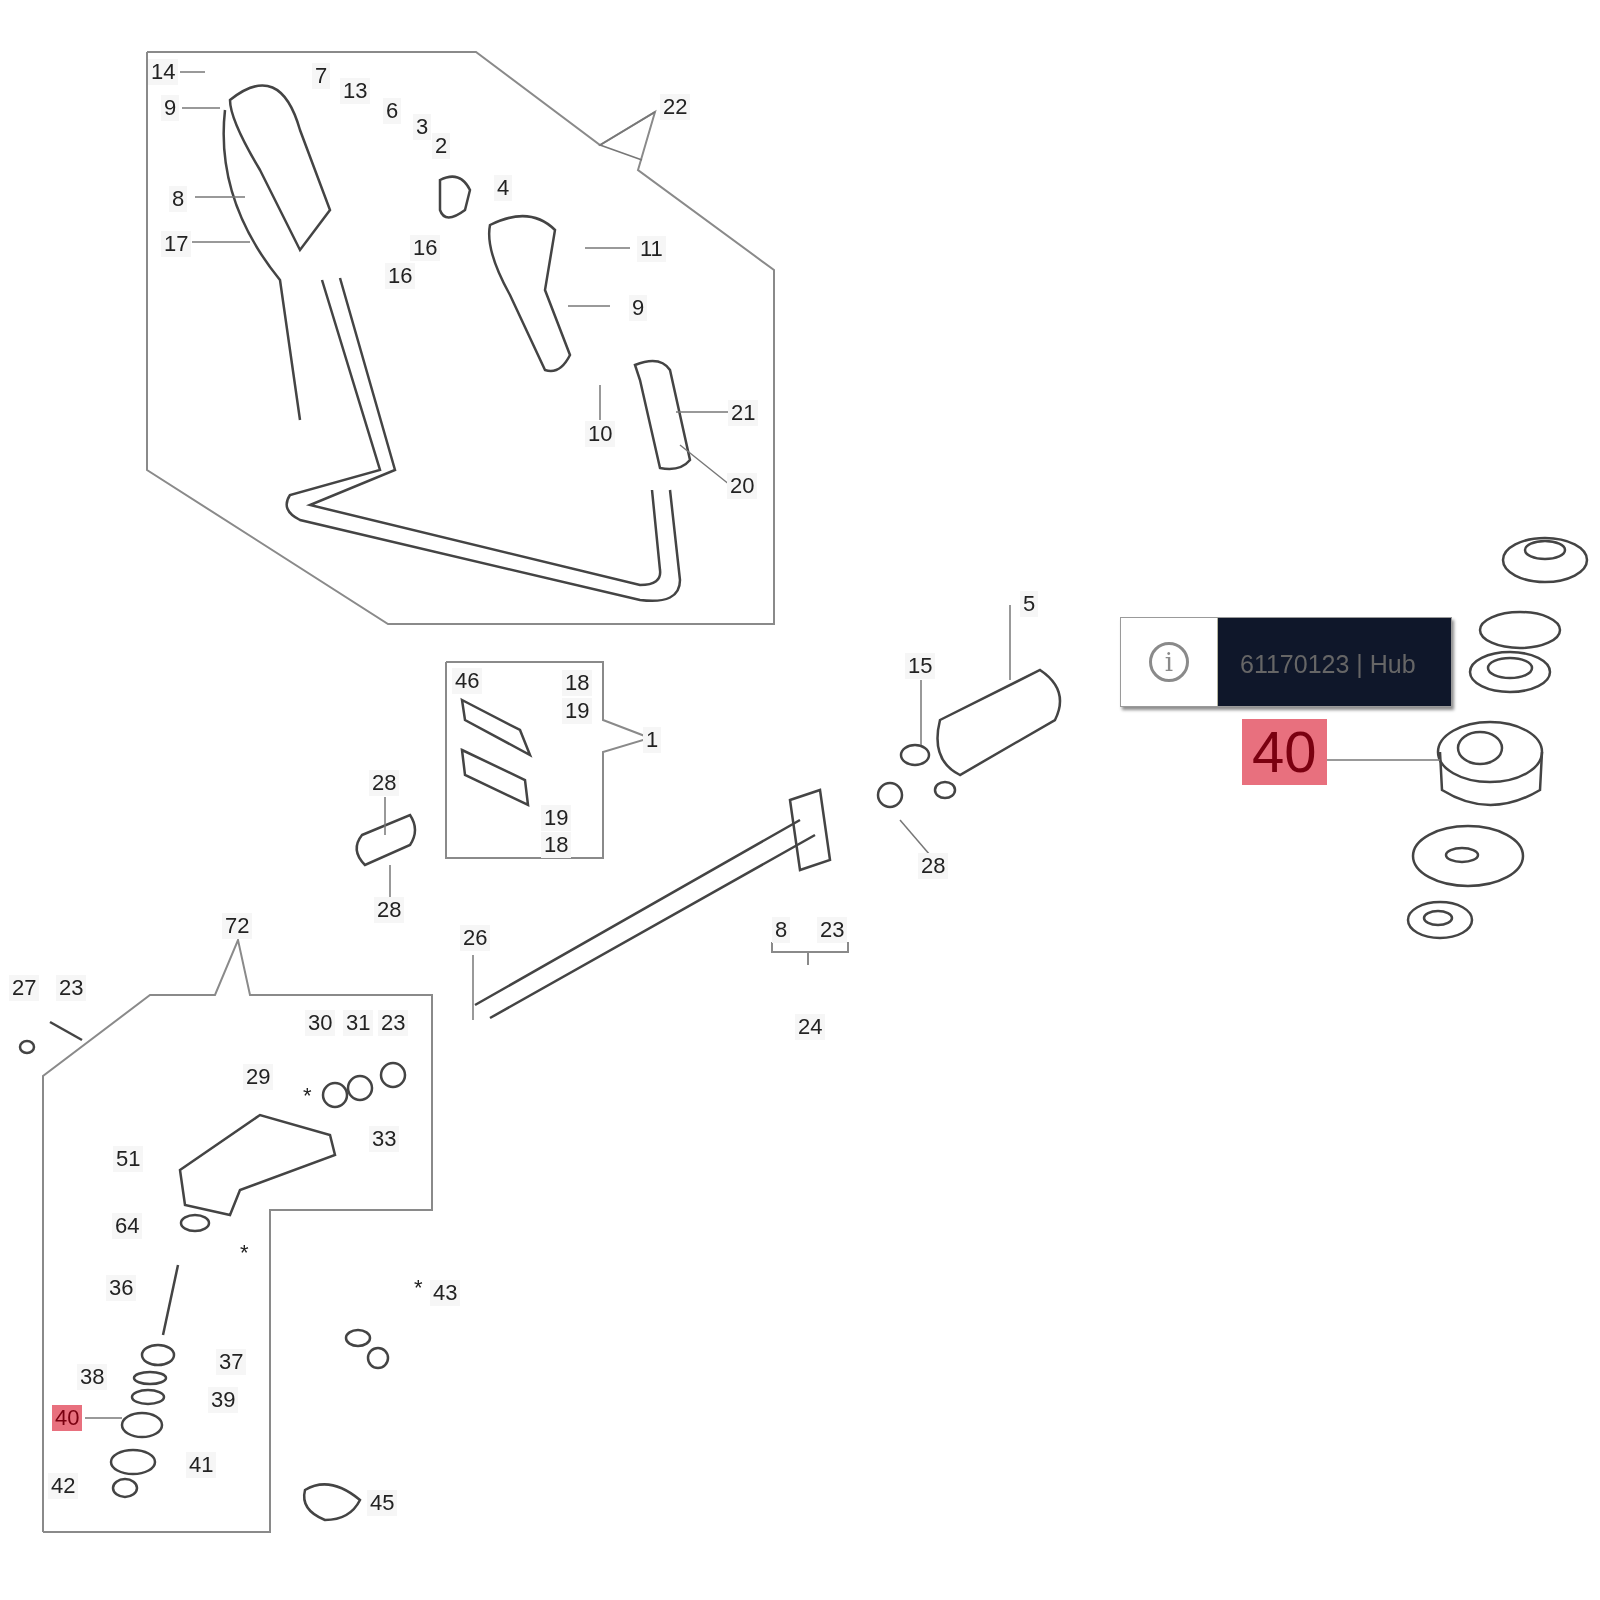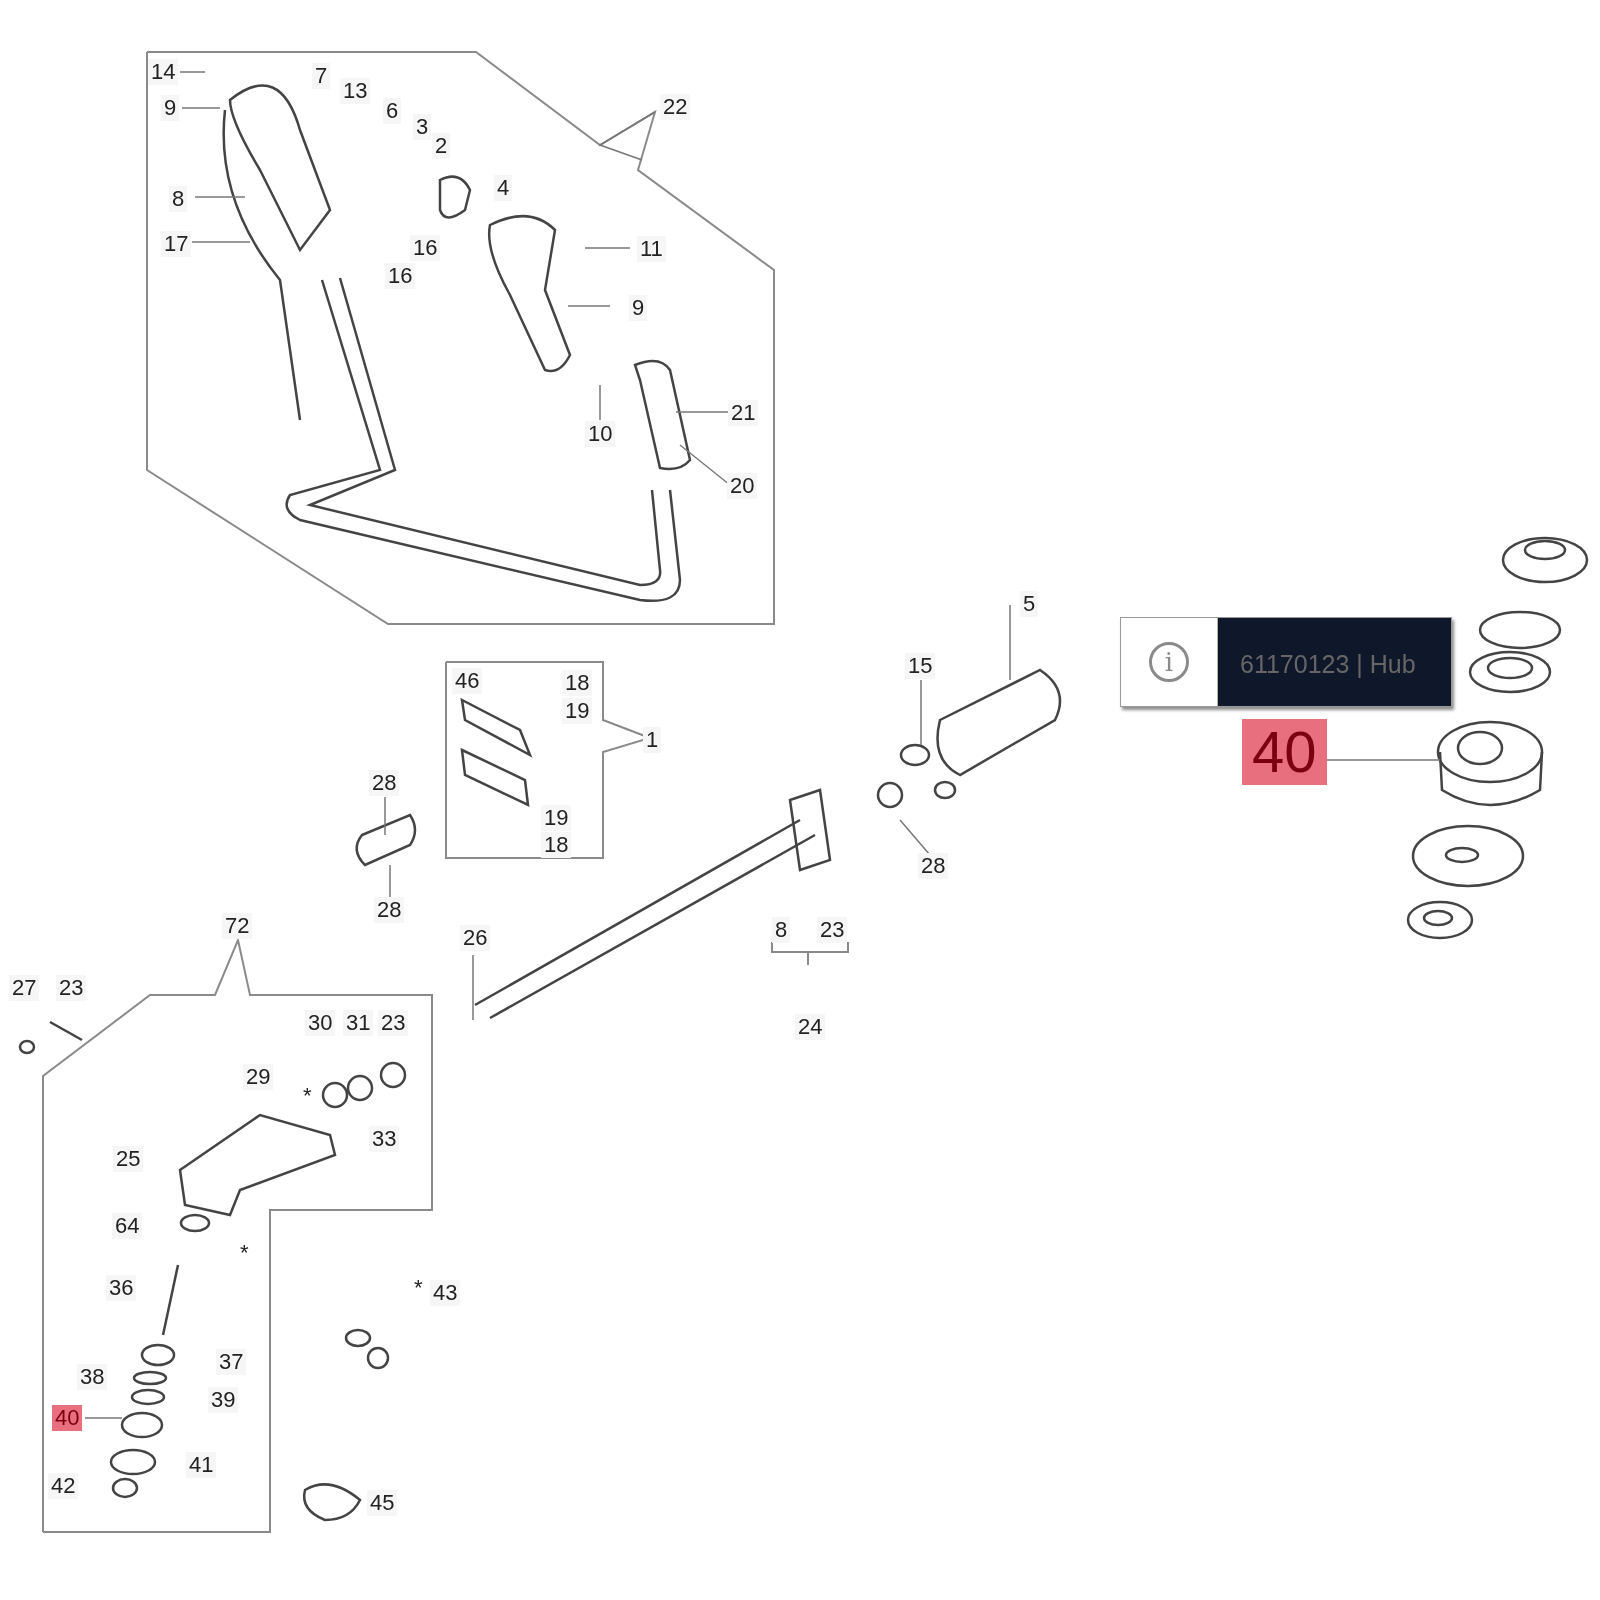--- a/index.html
+++ b/index.html
@@ -164,21 +164,21 @@
 
 <span class="lbl" style="left:222px;top:913px">72</span>
 <span class="lbl" style="left:9px;top:975px">27</span>
 <span class="lbl" style="left:56px;top:975px">23</span>
 <span class="lbl" style="left:243px;top:1064px">29</span>
 <span class="lbl" style="left:305px;top:1010px">30</span>
 <span class="lbl" style="left:343px;top:1010px">31</span>
 <span class="lbl" style="left:378px;top:1010px">23</span>
 <span class="lbl" style="left:300px;top:1083px;background:transparent">*</span>
 <span class="lbl" style="left:369px;top:1126px">33</span>
-<span class="lbl" style="left:113px;top:1146px">25</span>
+<span class="lbl" style="left:113px;top:1146px">51</span>
 <span class="lbl" style="left:112px;top:1213px">64</span>
 <span class="lbl" style="left:237px;top:1240px;background:transparent">*</span>
 <span class="lbl" style="left:106px;top:1275px">36</span>
 <span class="lbl" style="left:216px;top:1349px">37</span>
 <span class="lbl" style="left:77px;top:1364px">38</span>
 <span class="lbl" style="left:208px;top:1387px">39</span>
 <span class="lbl hl" style="left:52px;top:1405px">40</span>
 <span class="lbl" style="left:186px;top:1452px">41</span>
 <span class="lbl" style="left:48px;top:1473px">42</span>
 <span class="lbl" style="left:411px;top:1275px;background:transparent">*</span>

